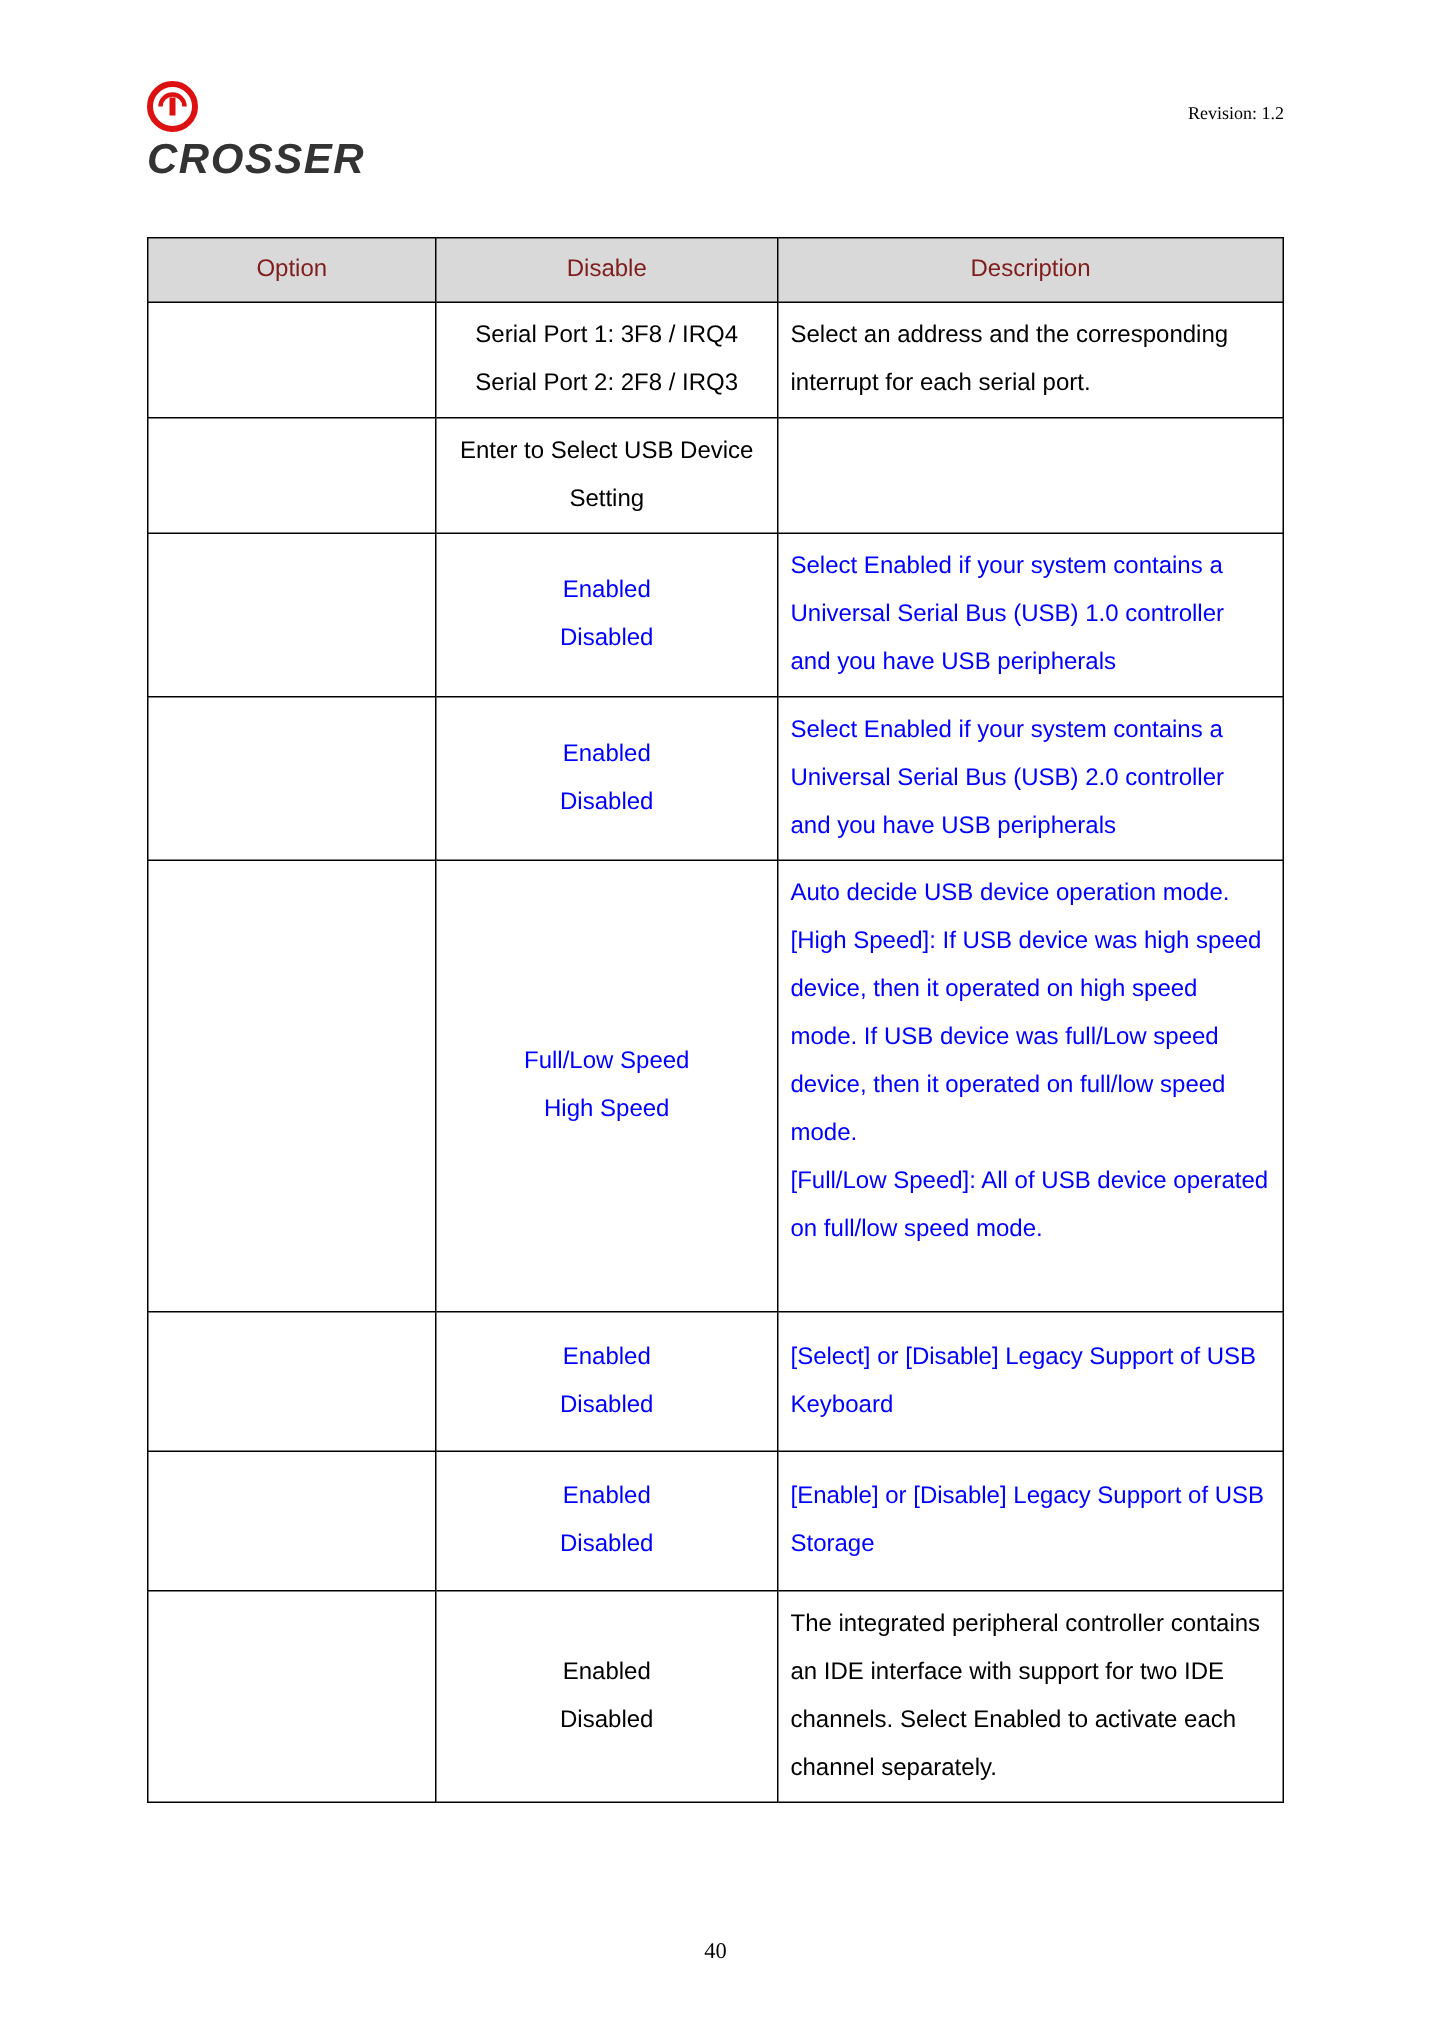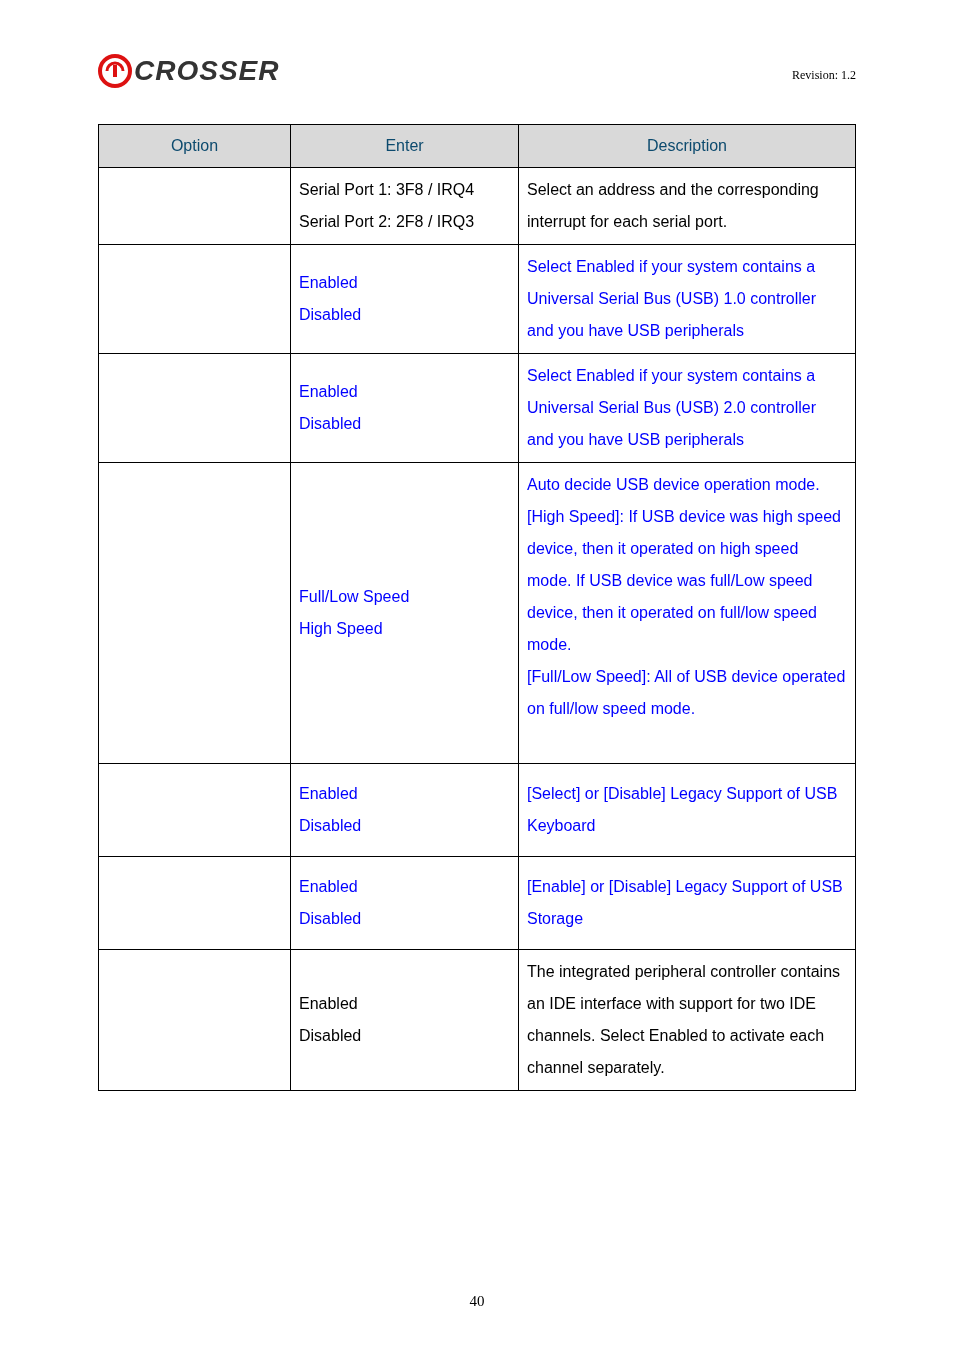--- a/index.html
+++ b/index.html
@@ -15,22 +15,23 @@
     padding: 54px 98px 0 98px;
   }
   .logo-row {
     display: flex;
     justify-content: space-between;
     align-items: flex-start;
     margin-bottom: 36px;
   }
   .logo {
     display: flex;
-    align-items: center;
+    align-items: flex-start;
     gap: 2px;
+    flex-direction: column;
   }
   .logo-mark {
     width: 34px;
     height: 34px;
     position: relative;
   }
   .logo-mark svg { display: block; }
   .logo-text {
     font-size: 28px;
     font-weight: 900;
@@ -55,30 +56,30 @@
   table.main col.c3 { width: auto; }
   table.main th, table.main td {
     border: 1px solid #000;
     vertical-align: middle;
   }
   table.main th {
     background: #d9d9d9;
     font-weight: normal;
     font-size: 16px;
     padding: 12px 4px;
-    color: #0c4a6e;
+    color: #7f1d1d;
   }
   table.main td {
     font-size: 16px;
     padding: 6px 8px;
     line-height: 2.0;
     color: #000;
   }
   td.opt { }
-  td.choice { text-align: left; }
+  td.choice { text-align: center; }
   td.desc { text-align: left; padding-left: 6px; padding-right: 6px;}
   .blue { color: #0000ff; }
   .row-tall td { padding-top: 20px; padding-bottom: 20px; }
   .page-num {
     position: absolute;
     bottom: 40px;
     left: 0;
     width: 100%;
     text-align: center;
     font-size: 15px;
@@ -105,35 +106,44 @@
 
   <table class="main">
     <colgroup>
         <col class="c1">
         <col class="c2">
         <col class="c3">
       </colgroup>
     <thead>
       <tr>
         <th>Option</th>
-        <th>Enter</th>
+        <th>Disable</th>
         <th>Description</th>
       </tr>
     </thead>
     <tbody id="tbody">
         <tr>
           <td class="opt"></td>
           <td class="choice">
             <div>Serial Port 1: 3F8 / IRQ4</div>
             <div>Serial Port 2: 2F8 / IRQ3</div>
           </td>
           <td class="desc">
             <div>Select an address and the corresponding interrupt for each serial port.</div>
           </td>
         </tr>
+        <tr class="row-tall">
+          <td class="opt"></td>
+          <td class="choice">
+            <div>Enter to Select USB Device Setting</div>
+          </td>
+          <td class="desc">
+            <div>&nbsp;</div>
+          </td>
+        </tr>
         <tr>
           <td class="opt"></td>
           <td class="choice">
             <div class="blue">Enabled</div>
             <div class="blue">Disabled</div>
           </td>
           <td class="desc">
             <div class="blue">Select Enabled if your system contains a Universal Serial Bus (USB) 1.0 controller and you have USB peripherals</div>
           </td>
         </tr>

